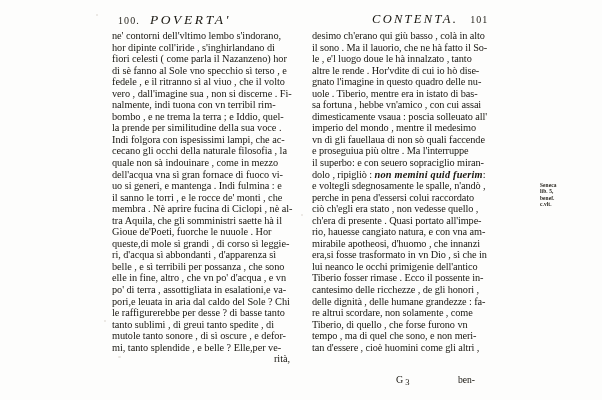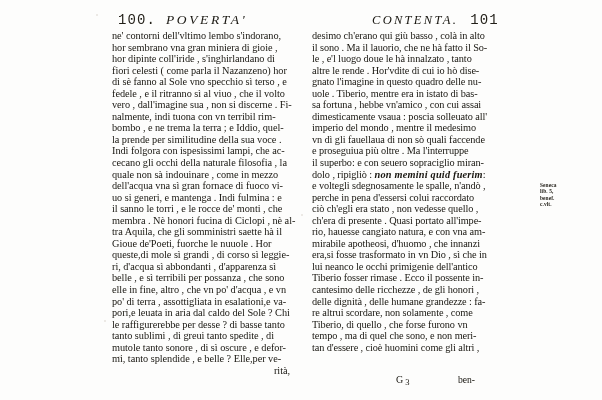--- a/index.html
+++ b/index.html
@@ -29,23 +29,23 @@
     top: 12px;
     height: 16px;
     display: flex;
     align-items: baseline;
     white-space: nowrap;
   }
   .head-left  { left: 118px; }
   .head-right { left: 372px; }
 
   .folio {
-    font-size: 14px;
+    font-size: 10px;
     letter-spacing: 1.1px;
-    font-family: Liberation Mono, monospace;
+    font-family: Liberation Serif, serif;
     color: #221f18;
   }
   .head-title {
     font-size: 13.5px;
     font-style: italic;
     letter-spacing: 2.6px;
     margin: 0 10px;
     color: #1a1812;
   }
   .head-title-r {
@@ -145,36 +145,35 @@
     <span class="head-title">POVERTA'</span>
   </div>
 
   <div class="head head-right">
     <span class="head-title-r">CONTENTA.</span>
     <span class="folio">101</span>
   </div>
 
   <div class="col col-left">
     <p>ne' contorni dell'vltimo lembo s'indorano,</p>
-    <p>hor sembrano vna gran miniera di gioie ,</p>
     <p>hor dipinte coll'iride , s'inghirlandano di</p>
     <p>fiori celesti ( come parla il Nazanzeno) hor</p>
     <p>di sè fanno al Sole vno specchio sì terso , e</p>
     <p>fedele , e il ritranno sì al viuo , che il volto</p>
     <p>vero , dall'imagine sua , non si discerne . Fi-</p>
     <p>nalmente, indi tuona con vn terribil rim-</p>
     <p>bombo , e ne trema la terra ; e Iddio, quel-</p>
     <p>la prende per similitudine della sua voce .</p>
     <p>Indi folgora con ispesissimi lampi, che ac-</p>
     <p>cecano gli occhi della naturale filosofia , la</p>
     <p>quale non sà indouinare , come in mezzo</p>
     <p>dell'acqua vna sì gran fornace di fuoco vi-</p>
     <p>uo si generi, e mantenga . Indi fulmina : e</p>
     <p>il sanno le torri , e le rocce de' monti , che</p>
-    <p>membra . Nè honori fucina di Ciclopi , nè al-</p>
+    <p>membra . Nè aprire fucina di Ciclopi , nè al-</p>
     <p>tra Aquila, che gli somministri saette hà il</p>
     <p>Gioue de'Poeti, fuorche le nuuole . Hor</p>
     <p>queste,di mole sì grandi , di corso sì leggie-</p>
     <p>ri, d'acqua sì abbondanti , d'apparenza sì</p>
     <p>belle , e sì terribili per possanza , che sono</p>
     <p>elle in fine, altro , che vn po' d'acqua , e vn</p>
     <p>po' di terra , assottigliata in esalationi,e va-</p>
     <p>pori,e leuata in aria dal caldo del Sole ? Chi</p>
     <p>le raffigurerebbe per desse ? di basse tanto</p>
     <p>tanto sublimi , di greui tanto spedite , di</p>

